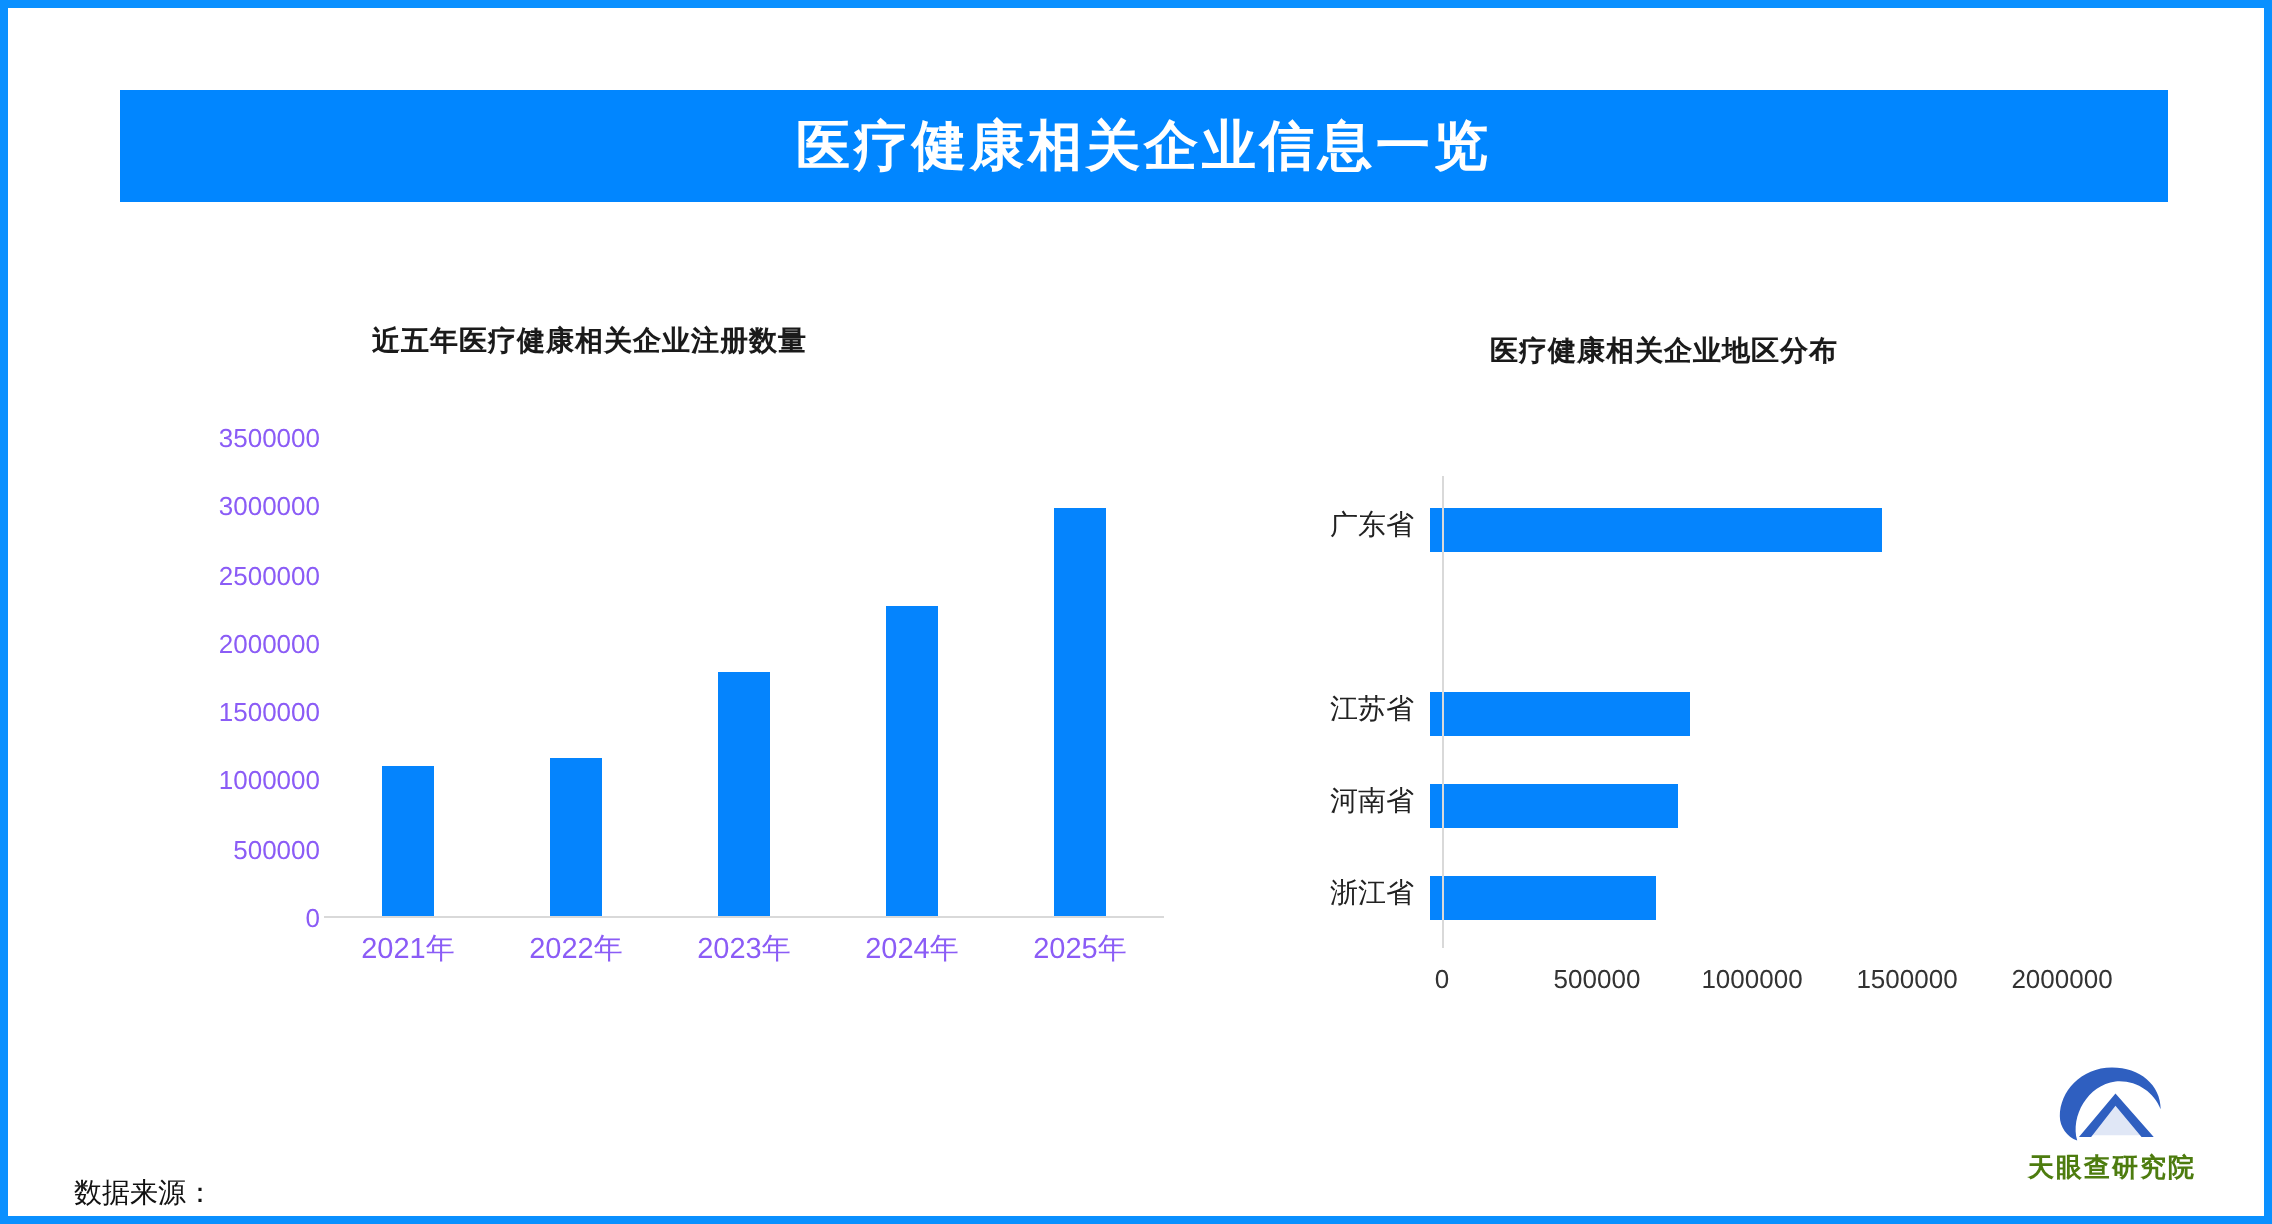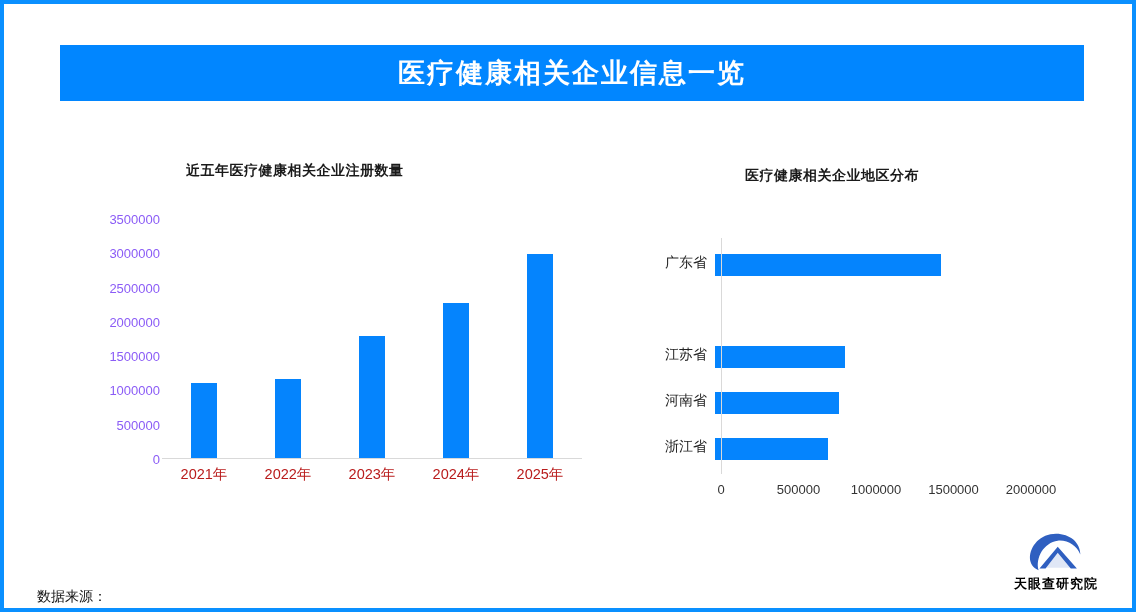--- a/index.html
+++ b/index.html
@@ -114,21 +114,21 @@
     position: absolute;
     left: 78px;
     top: 246px;
     width: 420px;
     display: flex;
   }
   .col-xlabels div {
     flex: 1 1 0;
     text-align: center;
     font-size: 14.5px;
-    color: #b91c1c;
+    color: #8b5cf6;
   }
 
   
   .bar-chart {
     position: absolute;
     left: 630px;
     top: 238px;
     width: 420px;
     height: 275px;
   }
@@ -243,21 +243,21 @@
     align-items: center;
   }
   .inst-mark {
     width: 56px;
     height: 40px;
   }
   .inst-name {
     margin-top: 3px;
     font-size: 13px;
     font-weight: bold;
-    color: #000000;
+    color: #4d7c0f;
     letter-spacing: 1px;
     white-space: nowrap;
   }
 </style>
 </head>
 <body>
 
 <div class="page">
 
   <div class="banner">

